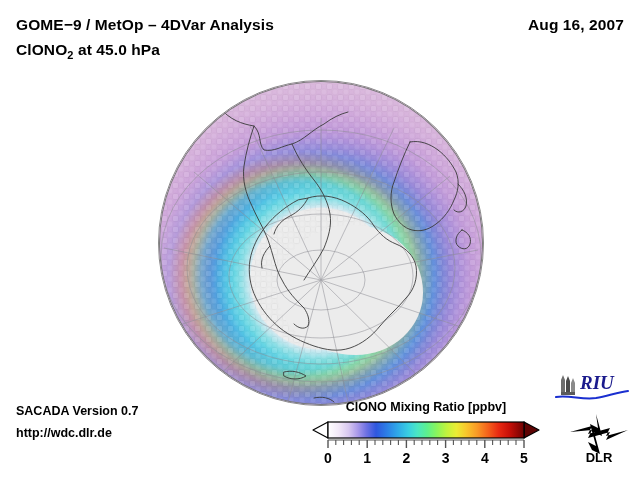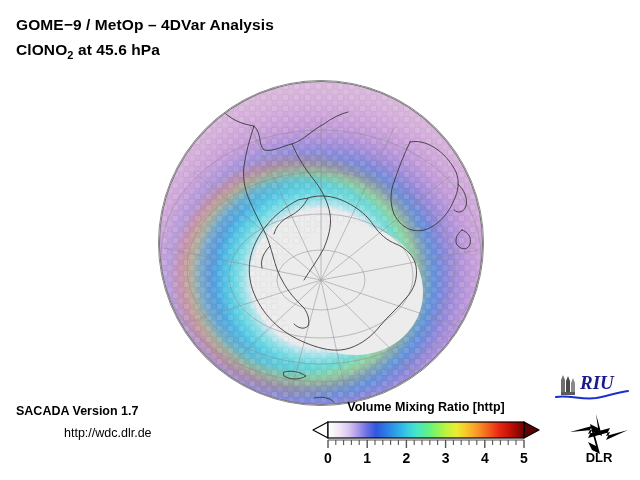--- a/index.html
+++ b/index.html
@@ -158,22 +158,21 @@
     top: 400px;
     width: 300px;
   }
   .ftr-line {
     font-size: 12.5px;
     font-weight: bold;
     line-height: 22px;
     white-space: nowrap;
   }
   .ftr-line.url {
-    font-weight: normal;
-    margin-left: 48px;
+    font-weight: bold;
   }
 
   
   #cbar-block {
     position: absolute;
     left: 306px;
     top: 400px;
     width: 240px;
   }
   #cbar-title {
@@ -235,24 +234,25 @@
     font-weight: bold;
     font-size: 13px;
     fill: #000;
   }
 </style>
 </head>
 <body>
 
 <div id="header-left">
   <div class="hdr-line">GOME−9 / MetOp – 4DVar Analysis</div>
-  <div class="hdr-line"><span>ClONO</span><span class="sub">2</span><span> at 45.6 hPa</span></div>
+  <div class="hdr-line"><span>ClONO</span><span class="sub">2</span><span> at 45.0 hPa</span></div>
 </div>
 
 <div id="header-right">
+  <div class="hdr-line">Aug 16, 2007</div>
 </div>
 
 <div id="globe-wrap">
   <div id="globe-disc">
     <div class="field-base"></div>
     <div class="field-vortex"></div>
     <div class="cell-texture"></div>
     <div class="cell-texture offset"></div>
     <div class="polar-cap"></div>
   </div>
@@ -323,26 +323,26 @@
         <path d="M126 292 C134 290 142 292 148 296 C142 300 132 300 126 296 Z"></path>
         <path d="M156 318 C164 316 172 318 176 322"></path>
       </g>
 
       <circle class="limb" cx="163" cy="163" r="161.5"></circle>
     </g>
   </svg>
 </div>
 
 <div id="footer-left">
-  <div class="ftr-line">SACADA Version 1.7</div>
+  <div class="ftr-line">SACADA Version 0.7</div>
   <div class="ftr-line url">http://wdc.dlr.de</div>
 </div>
 
 <div id="cbar-block">
-  <div id="cbar-title">Volume Mixing Ratio [http]</div>
+  <div id="cbar-title">ClONO Mixing Ratio [ppbv]</div>
   <div id="cbar-svg-wrap">
     <svg width="240" height="50" viewBox="0 0 240 50">
       <defs>
         <linearGradient id="spectral" x1="0" y1="0" x2="1" y2="0">
           <stop offset="0.000" stop-color="#ffffff"></stop>
           <stop offset="0.055" stop-color="#f2e8f8"></stop>
           <stop offset="0.105" stop-color="#d8c8f0"></stop>
           <stop offset="0.150" stop-color="#ab9bea"></stop>
           <stop offset="0.195" stop-color="#6f72e4"></stop>
           <stop offset="0.245" stop-color="#2f57de"></stop>

